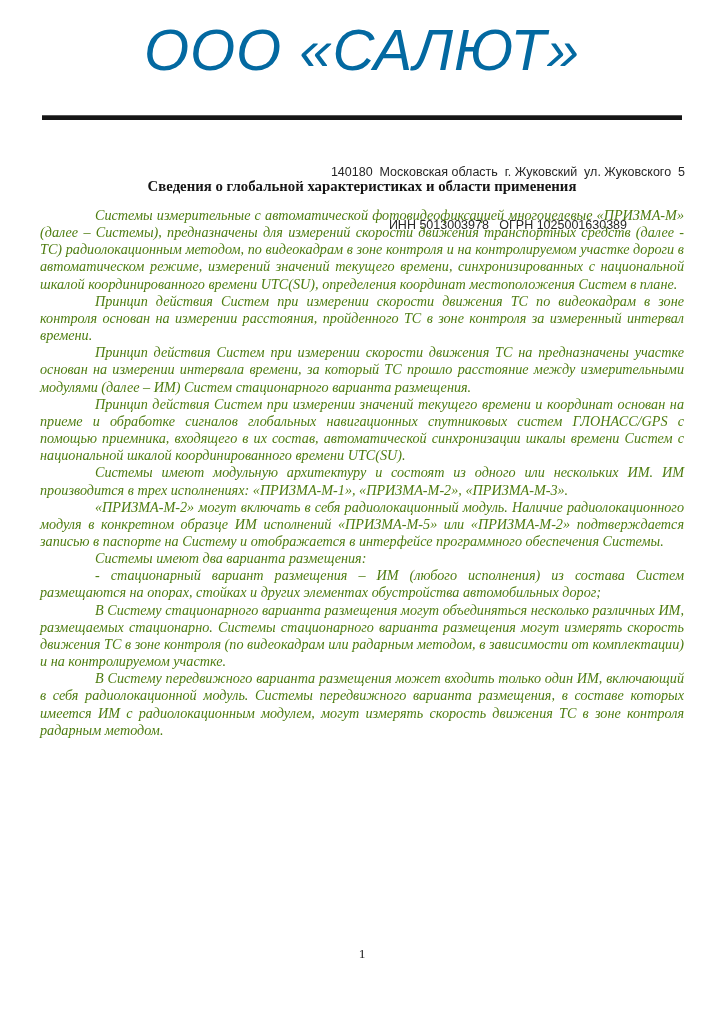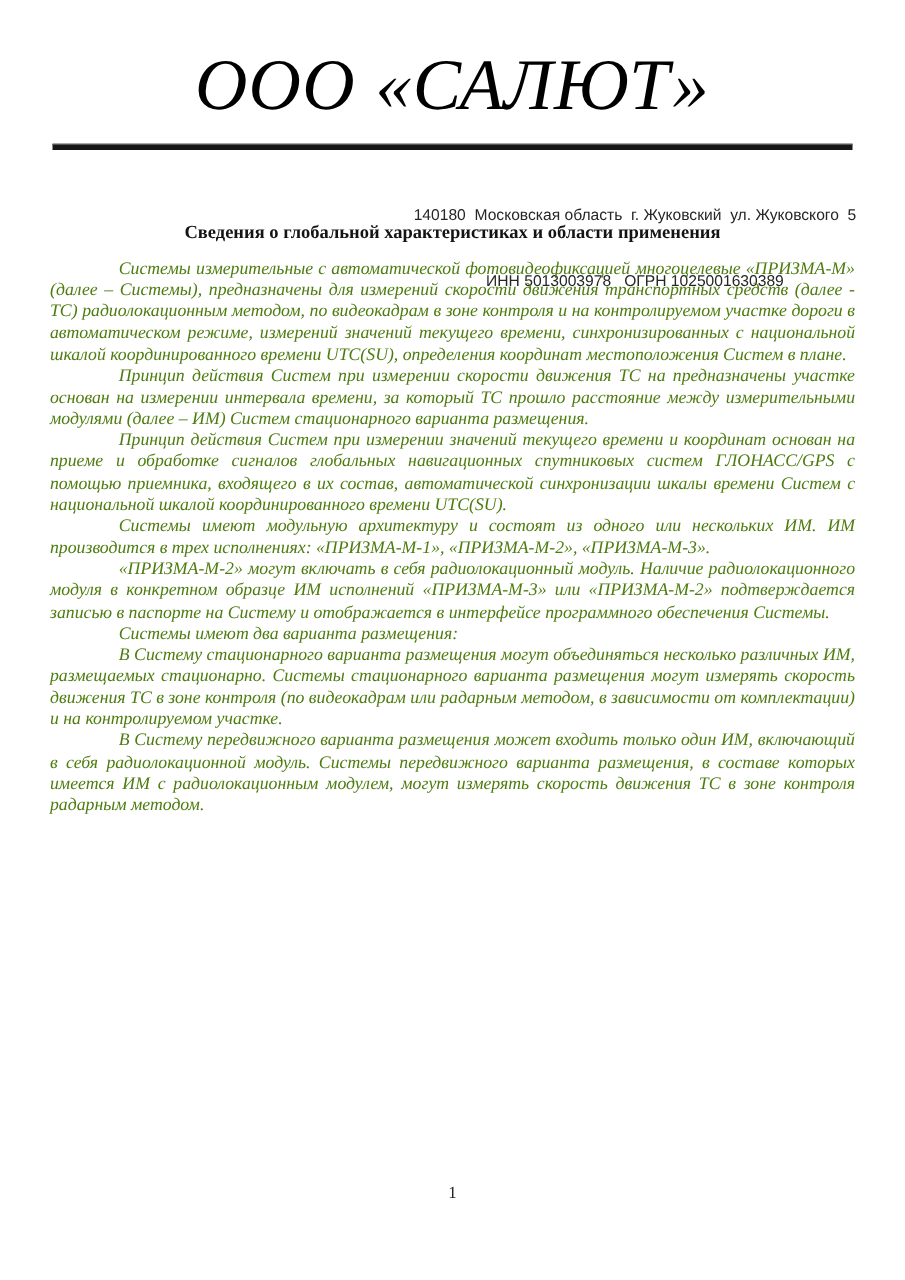--- a/index.html
+++ b/index.html
@@ -11,28 +11,27 @@
     font-family: "Liberation Serif", serif;
     color: #1c1c1c;
     overflow: hidden;
   }
   .logo {
     position: absolute;
     top: 12px;
     left: 0;
     width: 100%;
     text-align: center;
-    font-family: Liberation Serif, serif;
+    font-family: Liberation Sans, sans-serif;
     font-style: italic;
     font-size: 58px;
     line-height: 1.32;
-    color: #000000;
+    color: #0369a1;
     letter-spacing: 1px;
     white-space: nowrap;
-    margin-top: 18px;
   }
   .rule {
     position: absolute;
     top: 115px;
     left: 42px;
     width: 640px;
     height: 3.5px;
     background: #161616;
     border-top: 1px solid #555;
   }
@@ -94,24 +93,26 @@
 
   <div class="address">
     <div>140180  Московская область  г. Жуковский  ул. Жуковского  5</div>
     <div>ИНН 5013003978   ОГРН 1025001630389</div>
   </div>
 
   <div class="doc-title">Сведения о глобальной характеристиках и области применения</div>
 
   <div class="body-text">
     <p>Системы измерительные с автоматической фотовидеофиксацией многоцелевые «ПРИЗМА-М» (далее – Системы), предназначены для измерений скорости движения транспортных средств (далее - ТС) радиолокационным методом, по видеокадрам в зоне контроля и на контролируемом участке дороги в автоматическом режиме, измерений значений текущего времени, синхронизированных с национальной шкалой координированного времени UTC(SU), определения координат местоположения Систем в плане.</p>
+    <p>Принцип действия Систем при измерении скорости движения ТС по видеокадрам в зоне контроля основан на измерении расстояния, пройденного ТС в зоне контроля за измеренный интервал времени.</p>
     <p>Принцип действия Систем при измерении скорости движения ТС на предназначены участке основан на измерении интервала времени, за который ТС прошло расстояние между измерительными модулями (далее – ИМ) Систем стационарного варианта размещения.</p>
     <p>Принцип действия Систем при измерении значений текущего времени и координат основан на приеме и обработке сигналов глобальных навигационных спутниковых систем ГЛОНАСС/GPS с помощью приемника, входящего в их состав, автоматической синхронизации шкалы времени Систем с национальной шкалой координированного времени UTC(SU).</p>
     <p>Системы имеют модульную архитектуру и состоят из одного или нескольких ИМ. ИМ производится в трех исполнениях: «ПРИЗМА-М-1», «ПРИЗМА-М-2», «ПРИЗМА-М-3».</p>
-    <p>«ПРИЗМА-М-2» могут включать в себя радиолокационный модуль. Наличие радиолокационного модуля в конкретном образце ИМ исполнений «ПРИЗМА-М-3» или «ПРИЗМА-М-2» подтверждается записью в паспорте на Систему и отображается в интерфейсе программного обеспечения Системы.</p>
+    <p>«ПРИЗМА-М-2» могут включать в себя радиолокационный модуль. Наличие радиолокационного модуля в конкретном образце ИМ исполнений «ПРИЗМА-М-5» или «ПРИЗМА-М-2» подтверждается записью в паспорте на Систему и отображается в интерфейсе программного обеспечения Системы.</p>
     <p>Системы имеют два варианта размещения:</p>
+    <p>- стационарный вариант размещения – ИМ (любого исполнения) из состава Систем размещаются на опорах, стойках и других элементах обустройства автомобильных дорог;</p>
     <p>В Систему стационарного варианта размещения могут объединяться несколько различных ИМ, размещаемых стационарно. Системы стационарного варианта размещения могут измерять скорость движения ТС в зоне контроля (по видеокадрам или радарным методом, в зависимости от комплектации) и на контролируемом участке.</p>
     <p>В Систему передвижного варианта размещения может входить только один ИМ, включающий в себя радиолокационной модуль. Системы передвижного варианта размещения, в составе которых имеется ИМ с радиолокационным модулем, могут измерять скорость движения ТС в зоне контроля радарным методом.</p>
   </div>
 
   <div class="page-number">1</div>
 
 </div>
 
 </body></html>

